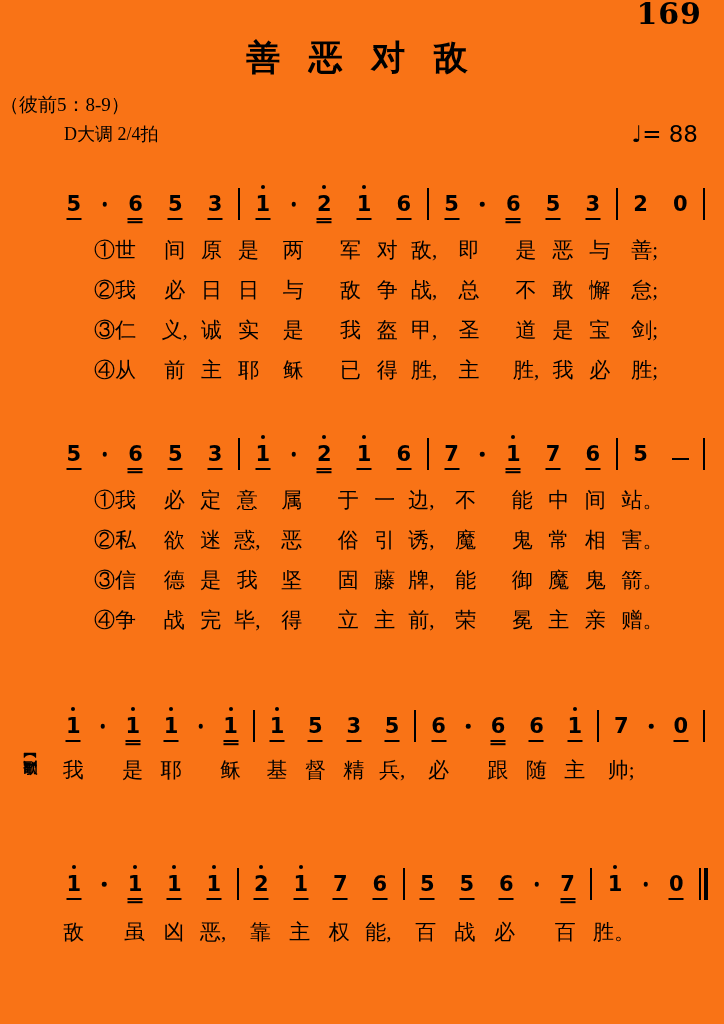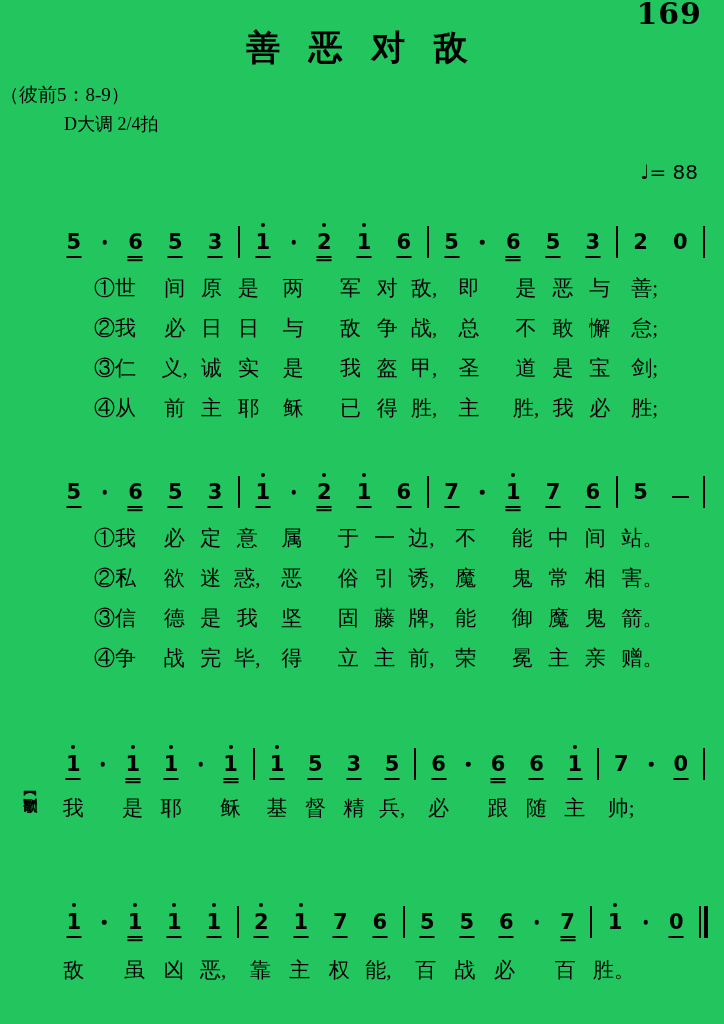--- a/index.html
+++ b/index.html
@@ -1,49 +1,49 @@
 <!DOCTYPE html>
 <html><head>
 <meta charset="utf-8">
 <style>
   html,body{margin:0;padding:0;background:#e8e8e8;}
   .page{
     position:relative;
     width:724px;height:1024px;
     margin:0 auto;
-    background:#22c55e;
+    background:#f97316;
     color:#000;
     font-family:"Liberation Serif", serif;
     overflow:hidden;
     box-sizing:border-box;
   }
   .pageno{
     position:absolute;top:-4px;right:22px;
     font-family:"DejaVu Serif","Liberation Serif",serif;
     font-size:30px;font-weight:700;letter-spacing:1px;
   }
   .title{
-    padding-top:26px;
+    padding-top:36px;
     text-align:center;
     font-size:34px;font-weight:700;
     letter-spacing:10px;
     line-height:44px;
   }
   .subtitle{
     margin-top:14px;
     text-align:left;
     font-size:19px;line-height:22px;
   }
   .meta{
     margin-top:6px;
-    display:flex;justify-content:space-between;align-items:flex-start;
+    display:flex;justify-content:space-between;align-items:flex-end;
     padding:0 26px 0 64px;
     font-size:18px;line-height:24px;
   }
-  .tempo{font-family:"DejaVu Sans","Liberation Sans",sans-serif;font-size:20px;margin-top:48px;}
+  .tempo{font-family:"DejaVu Sans","Liberation Sans",sans-serif;font-size:23px;}
 
   .score-area{padding:0 16px 0 54px;}
 
   
   .music-row{
     display:flex;align-items:center;
     height:44px;
     font-family:"DejaVu Sans","Liberation Sans",sans-serif;
     font-weight:700;font-size:21px;line-height:24px;
   }

